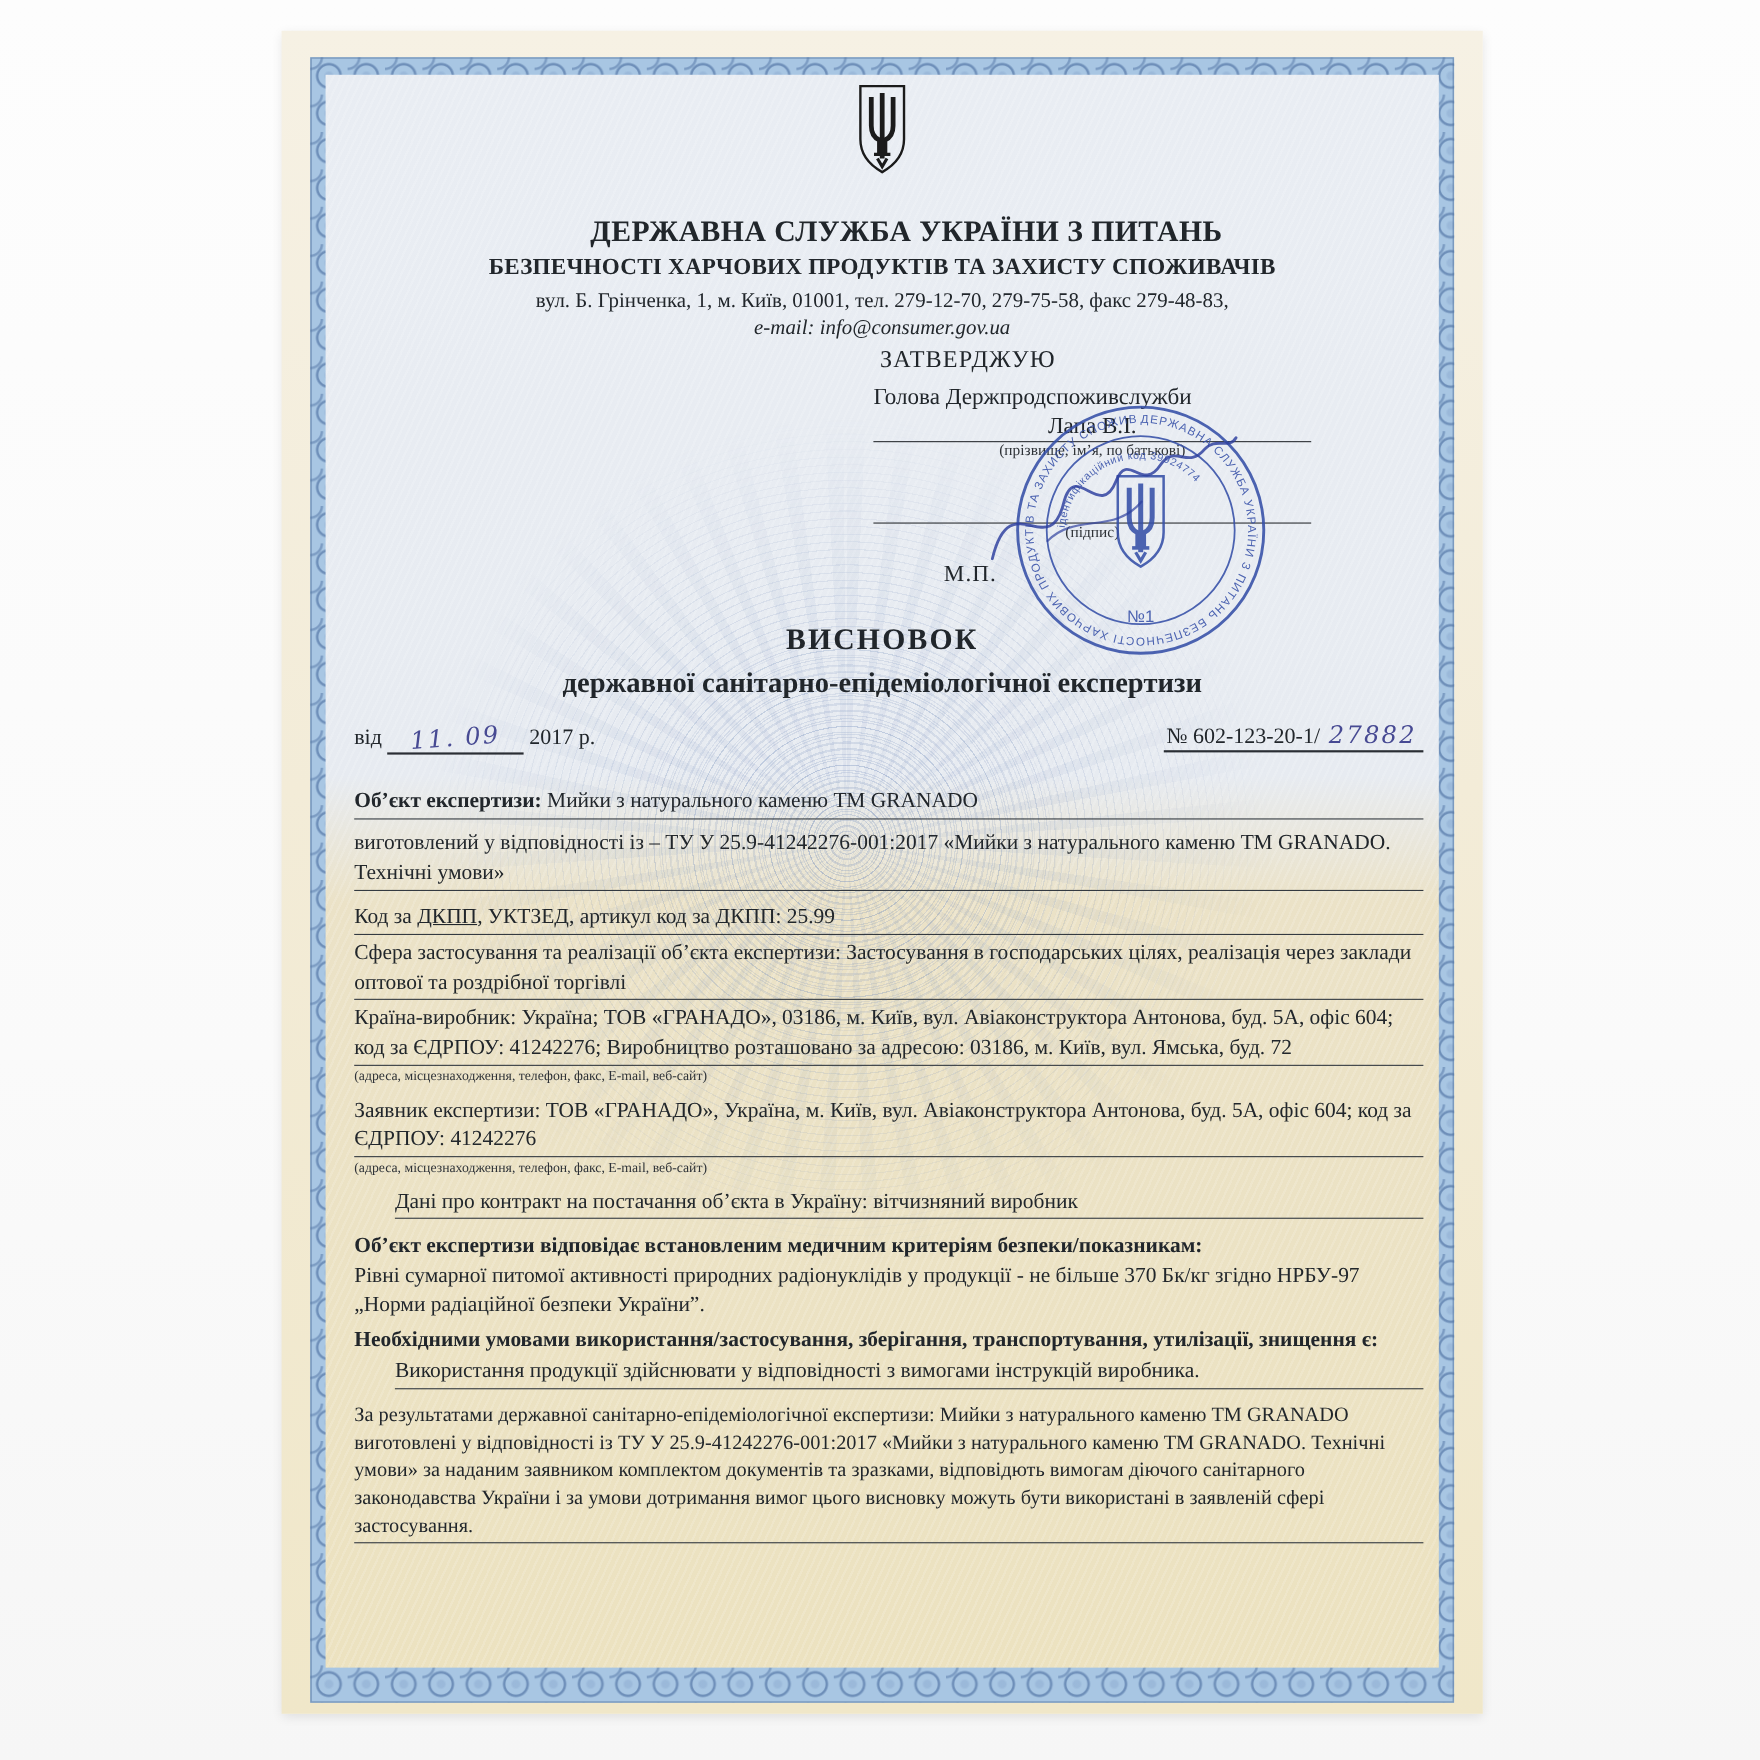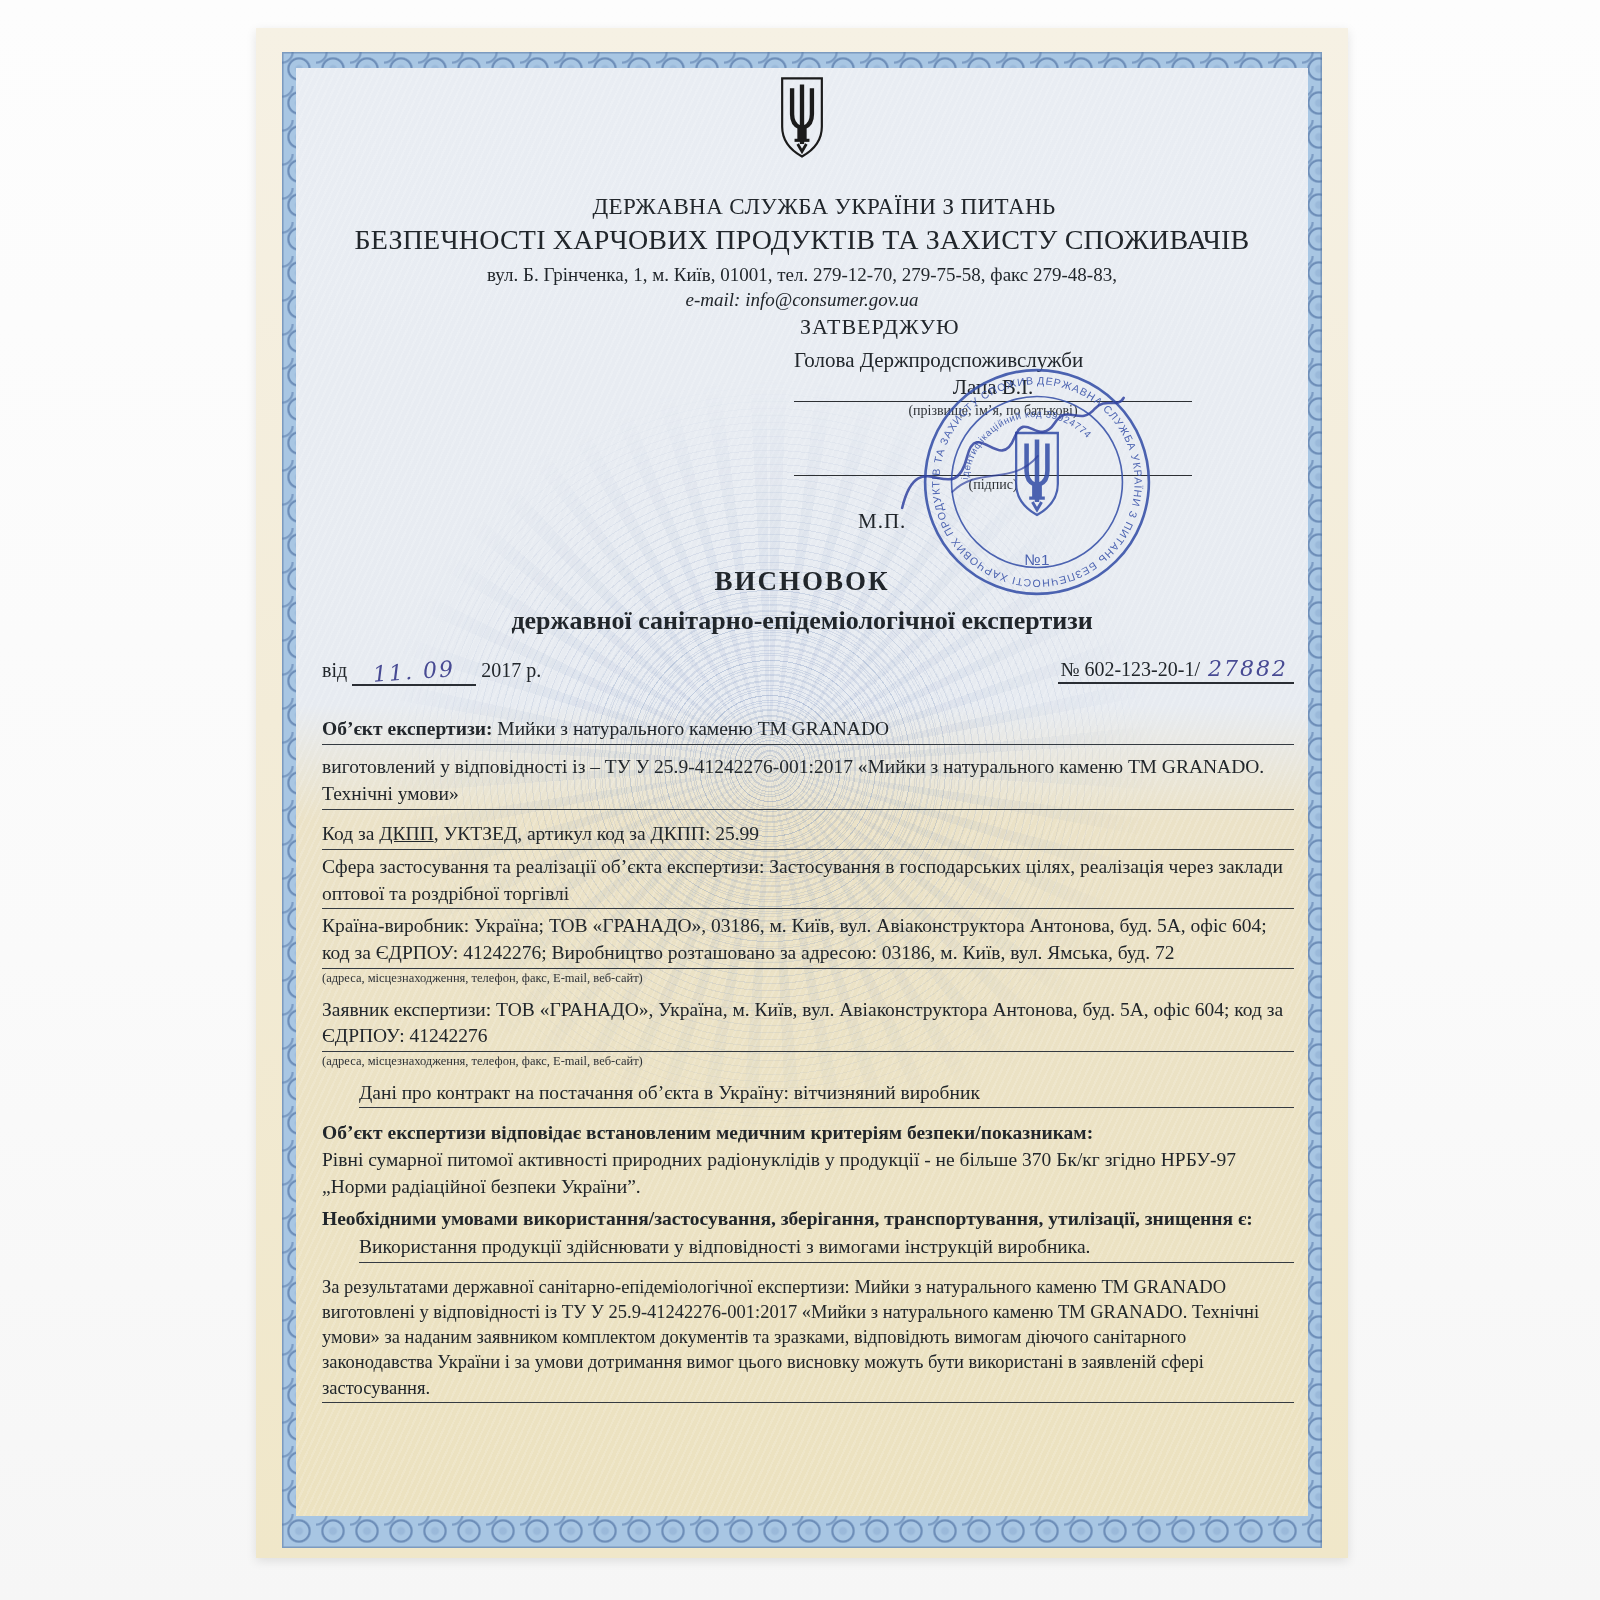--- a/index.html
+++ b/index.html
@@ -46,22 +46,22 @@
   }
   .rosette-core{
     position:absolute;left:268px;top:492px;width:412px;height:412px;border-radius:50%;
     background:repeating-radial-gradient(circle at 50% 50%, rgba(110,136,184,.25) 0 1px, transparent 1px 5px);
     -webkit-mask:radial-gradient(circle,#000 10%,rgba(0,0,0,.5) 55%,transparent 72%);
     mask:radial-gradient(circle,#000 10%,rgba(0,0,0,.5) 55%,transparent 72%);
   }
   
   .hdr{position:absolute;top:0;left:0;right:0;text-align:center;}
   .emblem{width:62px;height:96px;color:#1b1b1b;margin-top:2px;}
-  .agency1{font-weight:normal;font-size:23px;letter-spacing:.4px;margin-top:24px;padding-left:44px;}
-  .agency2{font-weight:normal;font-size:28px;letter-spacing:.2px;margin-top:4px;}
+  .agency1{font-weight:bold;font-size:27px;letter-spacing:.4px;margin-top:24px;padding-left:44px;}
+  .agency2{font-weight:bold;font-size:21px;letter-spacing:.2px;margin-top:4px;}
   .addr{font-size:19px;margin-top:8px;}
   .email{font-size:19px;margin-top:3px;font-style:italic;}
   
   .approve{position:absolute;left:498px;top:246px;width:398px;font-size:21px;}
   .approve .a1{font-size:22px;letter-spacing:1px;margin-left:6px;}
   .approve .a2{margin-top:8px;}
   .nameline{margin-top:2px;text-align:center;border-bottom:1.8px solid #2c2f33;padding-bottom:1px;font-size:21px;}
   .cap{font-size:14px;text-align:center;color:#2e3237;margin-top:1px;}
   .sigline{margin-top:42px;border-bottom:1.8px solid #2c2f33;height:14px;}
   .seal-mp{font-size:21px;margin:16px 0 0 64px;letter-spacing:1px;}

